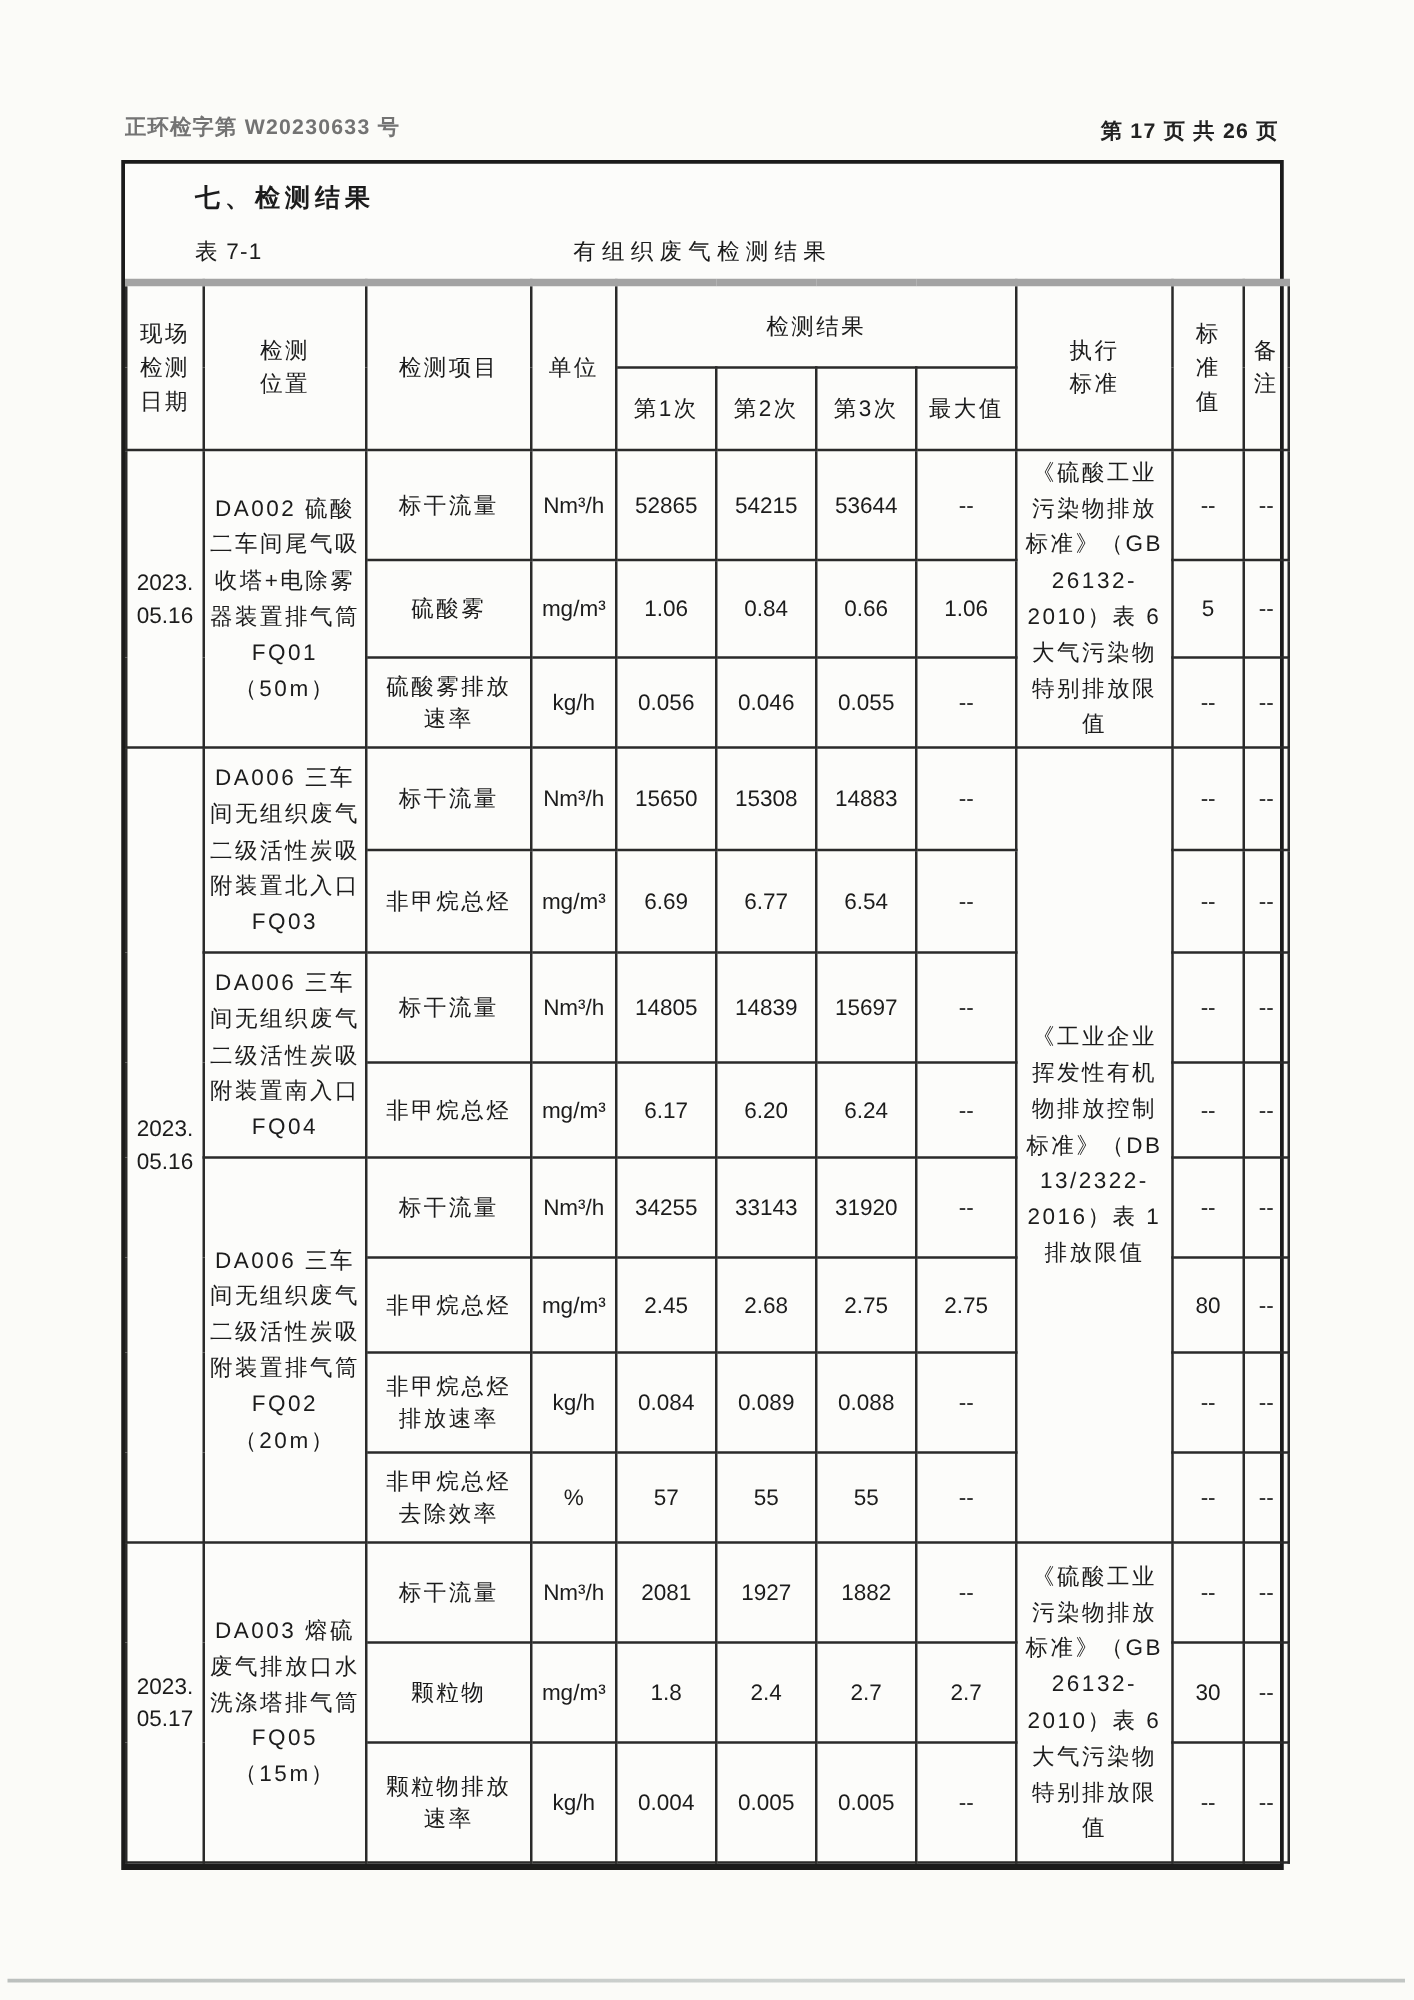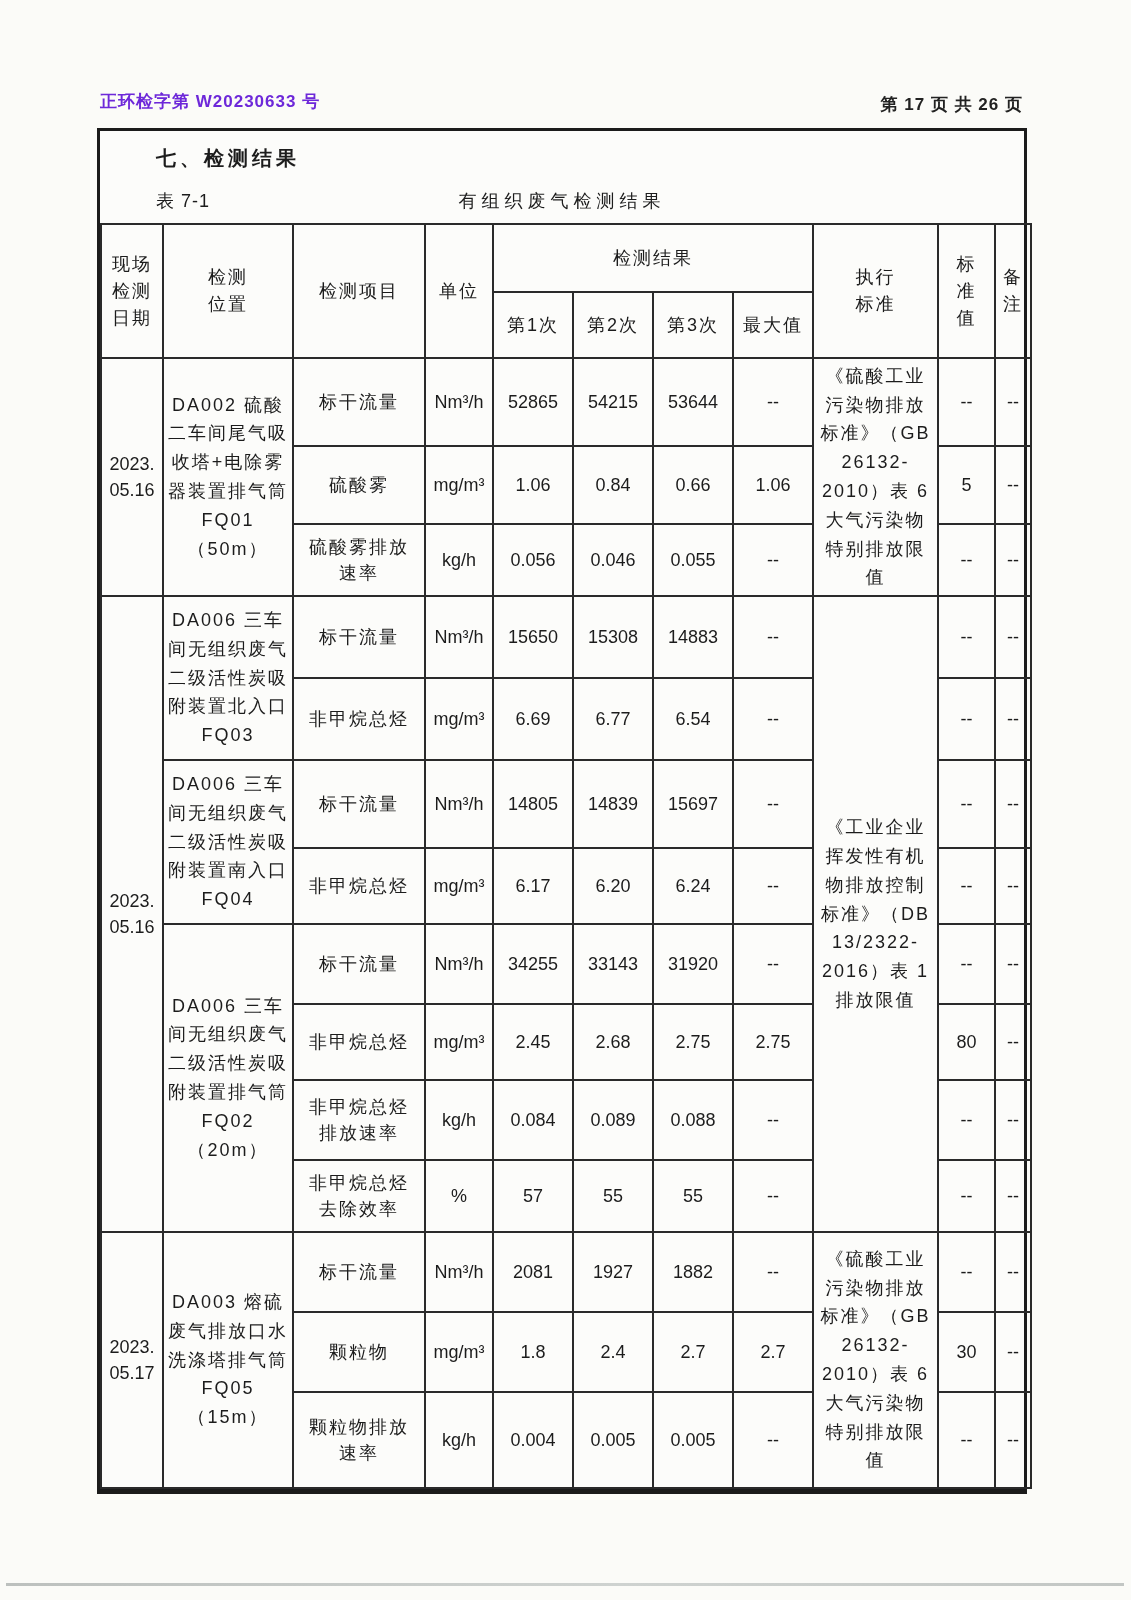--- a/index.html
+++ b/index.html
@@ -5,21 +5,21 @@
   html,body { margin:0; padding:0; }
   body {
     width:1131px; height:1600px; position:relative;
     background:#fbfbf8;
     font-family:"Liberation Sans", sans-serif;
     color:#1c1c1c;
     overflow:hidden;
   }
   .doc-number {
     position:absolute; left:100px; top:90px;
-    font-size:17px; letter-spacing:1px; font-weight:bold; color:#6d28d9;
+    font-size:17px; letter-spacing:1px; font-weight:bold; color:#737373;
   }
   .page-indicator {
     position:absolute; right:108px; top:93px;
     font-size:17px; letter-spacing:1px; font-weight:bold; color:#222;
   }
   .content-box {
     position:absolute; left:97px; top:128px; width:930px;
     box-sizing:border-box;
     border:3px solid #1b1b1b; border-bottom-width:5px;
     background:#fcfcfa;
@@ -32,21 +32,21 @@
   .table-label {
     position:absolute; left:56px; top:58px;
     font-size:18px; letter-spacing:1px;text-align:center;
   }
   .table-caption {
     position:absolute; left:0; right:0; top:58px; text-align:center;
     font-size:18px; letter-spacing:5px;
   }
   table.results {
     width:100%; border-collapse:collapse; table-layout:fixed;
-    border-top:1px solid #a3a3a3;
+    border-top:6px solid #a3a3a3;
   }
   th, td {
     border:2px solid #2a2a2a;
     text-align:center; vertical-align:middle;
     white-space:pre-line;
     padding:2px;
     font-weight:normal;
     overflow:hidden;
   }
   th { font-size:18px; letter-spacing:2px; line-height:1.5; }

